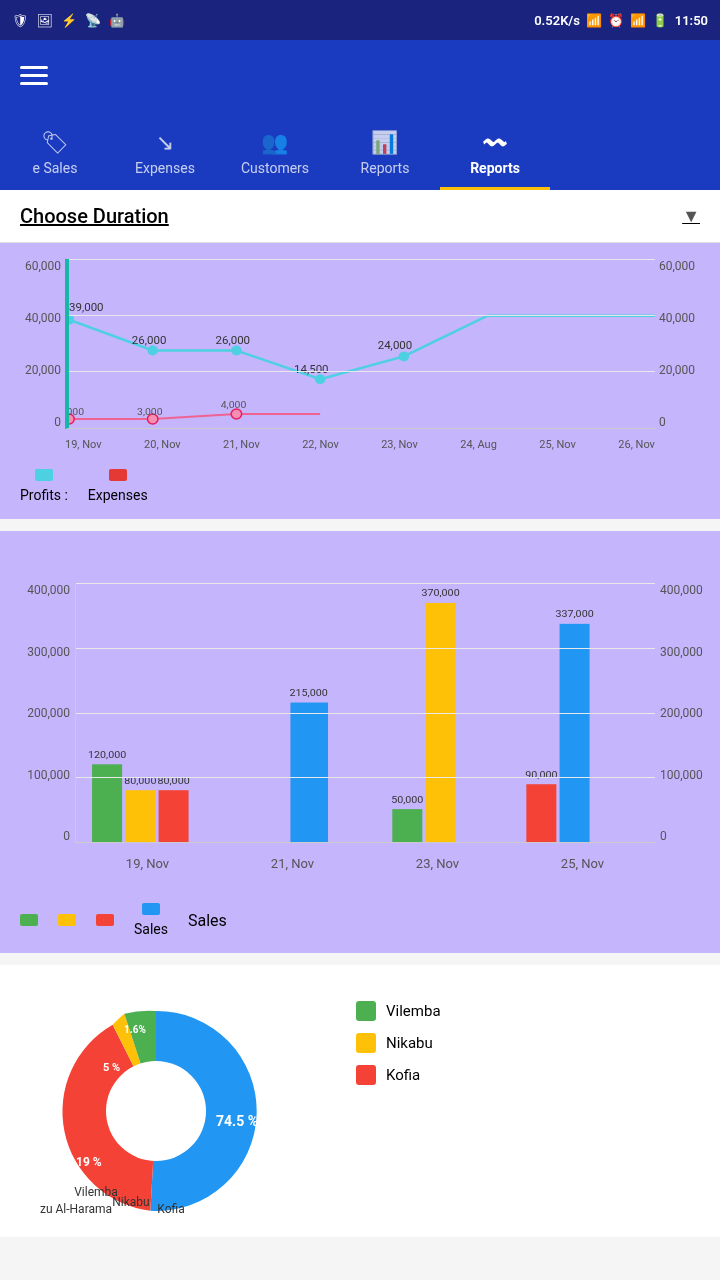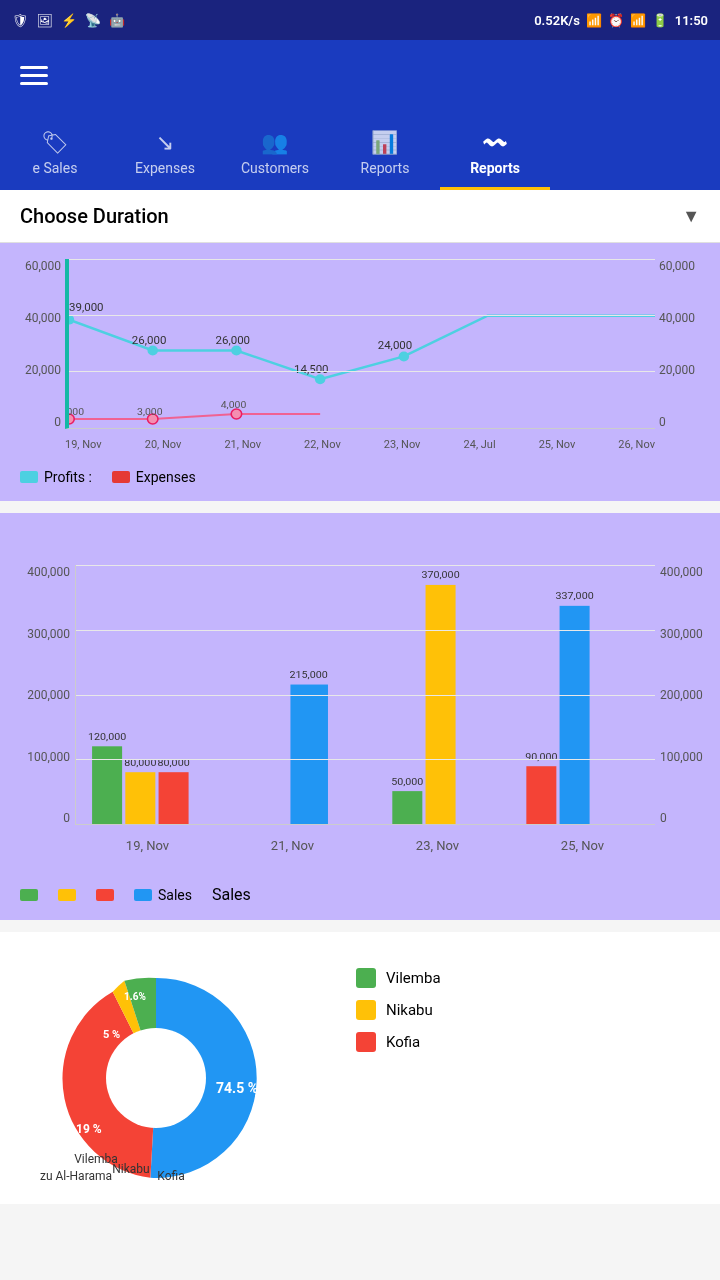--- a/index.html
+++ b/index.html
@@ -76,20 +76,21 @@
     
     .duration-selector {
       background: white;
       padding: 14px 20px;
       display: flex;
       justify-content: space-between;
       align-items: center;
       font-size: 20px;
       font-weight: 500;
       border-bottom: 1px solid #e0e0e0;
+      text-decoration: underline;
     }
     .dropdown-arrow { font-size: 18px; color: #555; }
 
     
     .chart-container {
       background: #c4b5fd;
       margin: 0 0 12px 0;
       padding: 16px 10px;
     }
 
@@ -151,21 +152,21 @@
 
     
     .legend {
       display: flex;
       gap: 20px;
       margin-top: 10px;
       padding-left: 10px;
       align-items: center;
       flex-wrap: wrap;
     }
-    .legend-item { display: flex; align-items: center; gap: 6px; font-size: 14px; }
+    .legend-item { display: flex; align-items: center; gap: 6px; font-size: 14px; flex-direction: column; }
     .legend-color { width: 18px; height: 12px; border-radius: 2px; }
 
     
     .bar-chart-wrapper {
       position: relative;
       width: 100%;
       height: 310px;
       margin-top: 36px;
     }
     .bar-chart-area {
@@ -357,21 +358,21 @@
         <text x="145" y="150" font-size="10" fill="#555" text-anchor="start">4,000</text>
       </svg>
     </div>
 
     <div class="chart-x-labels">
       <span>19, Nov</span>
       <span>20, Nov</span>
       <span>21, Nov</span>
       <span>22, Nov</span>
       <span>23, Nov</span>
-      <span>24, Jul</span>
+      <span>24, Aug</span>
       <span>25, Nov</span>
       <span>26, Nov</span>
     </div>
   </div>
 
   <div class="legend">
     <div class="legend-item">
       <div class="legend-color" style="background:#4dd0e1;"></div>
       <span>Profits :</span>
     </div>

